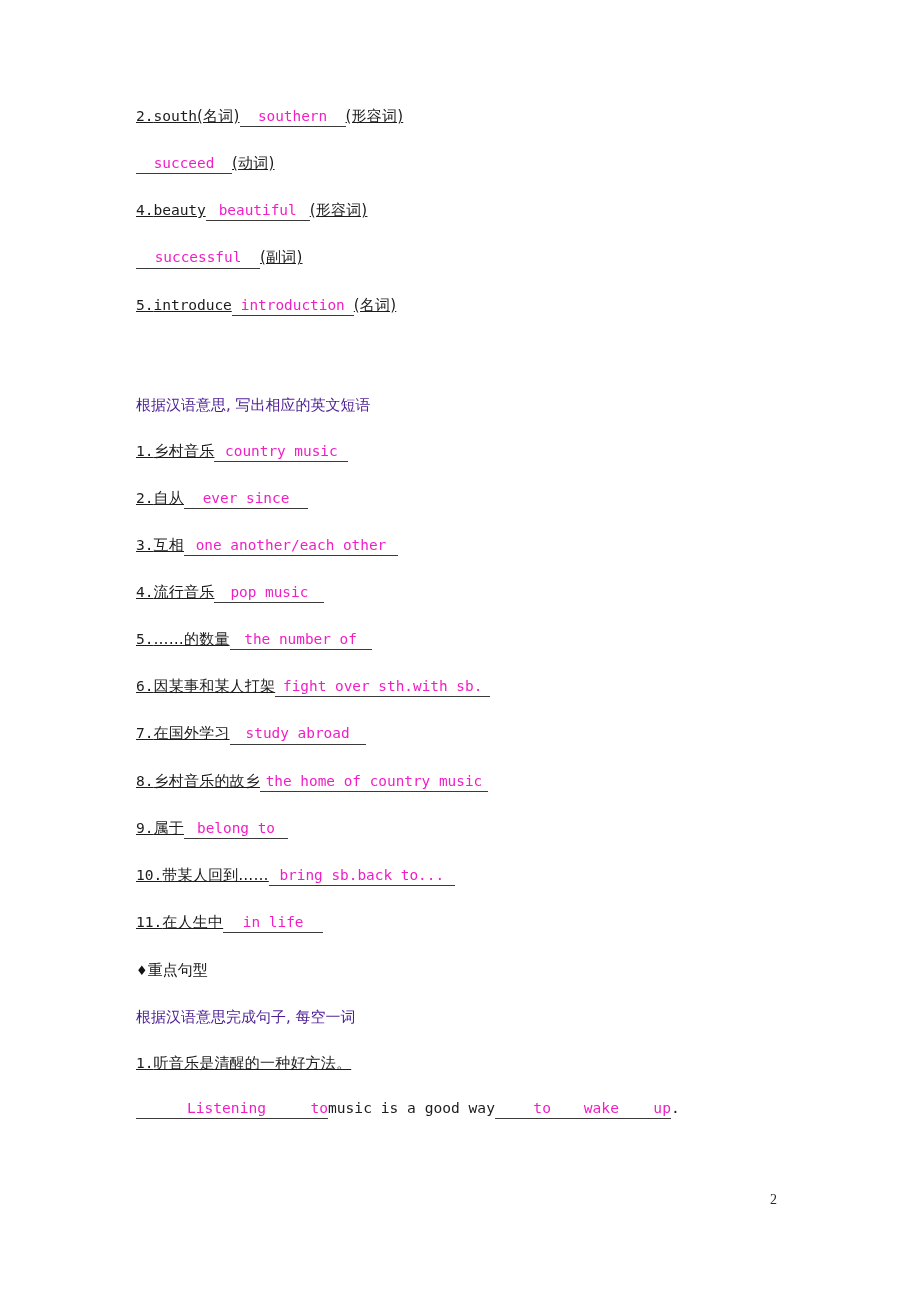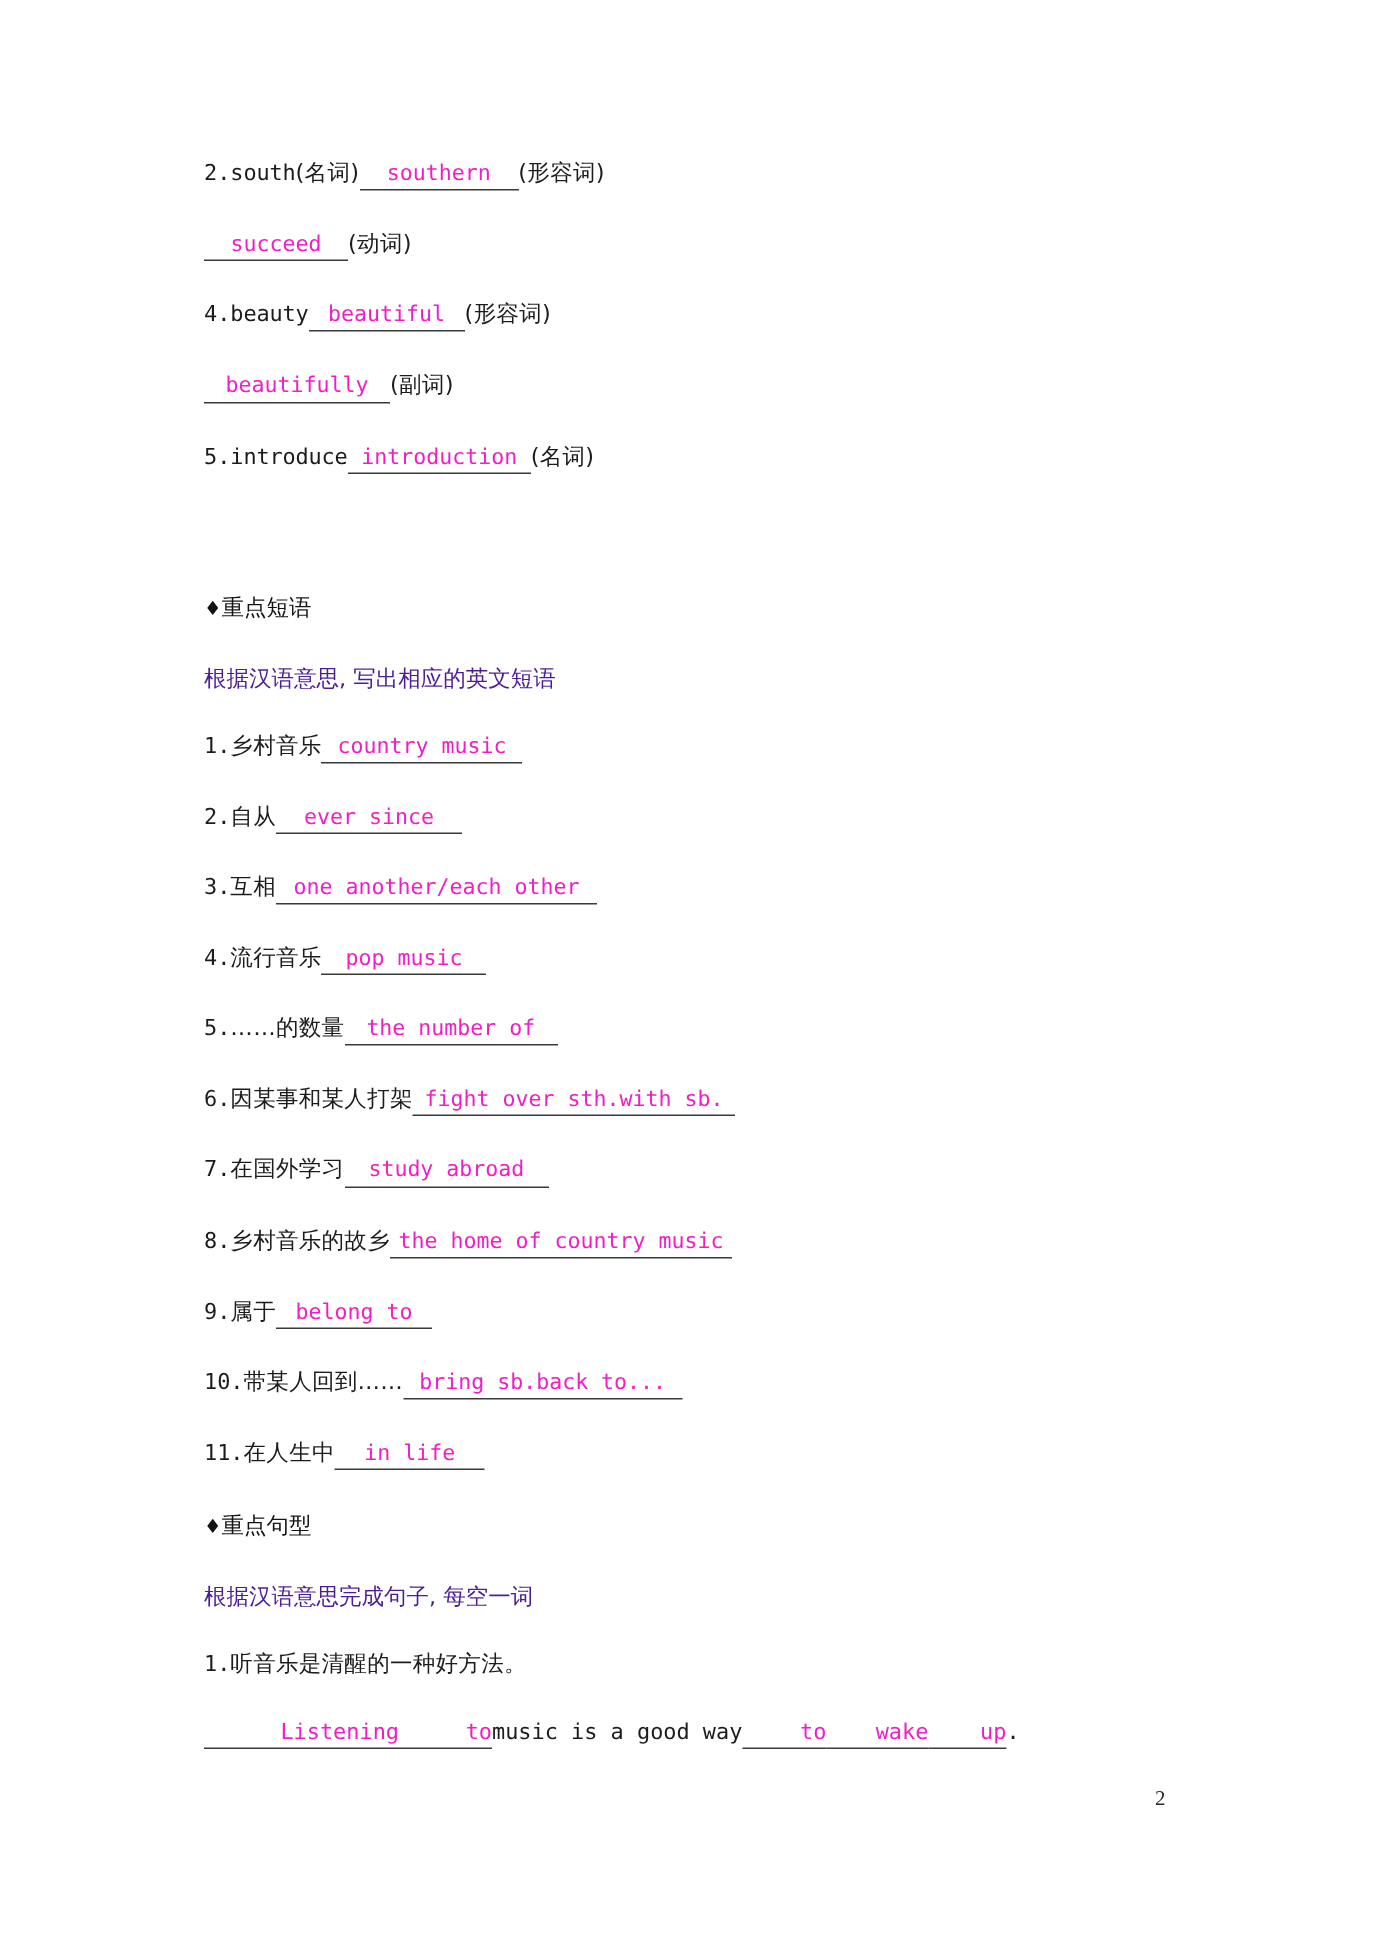--- a/index.html
+++ b/index.html
@@ -31,20 +31,21 @@
   }
 
   
   .line {
     display: block;
     white-space: nowrap;
     font-size: 15.5px;
     line-height: 1;
     margin-bottom: 28px;
     color: #1c1c1c;
+    text-decoration: underline;
   }
 
   .cn {
     font-family: "DejaVu Sans", "Liberation Sans", sans-serif;
     font-size: 15px;
     letter-spacing: 0.2px;
   }
 
   .en {
     font-family: "DejaVu Sans Mono", "Liberation Mono", monospace;
@@ -138,36 +139,33 @@
 
       <div class="line">
         <span class="ans" style="width:96px">succeed</span><span class="cn">(动词)</span>
       </div>
 
       <div class="line">
         <span class="num">4.</span><span class="en">beauty</span><span class="ans" style="width:104px">beautiful</span><span class="cn">(形容词)</span>
       </div>
 
       <div class="line">
-        <span class="ans" style="width:124px">beautifully</span><span class="cn">(副词)</span>
+        <span class="ans" style="width:124px">successful</span><span class="cn">(副词)</span>
       </div>
 
       <div class="line">
         <span class="num">5.</span><span class="en">introduce</span><span class="ans" style="width:122px">introduction</span><span class="cn">(名词)</span>
       </div>
 
     </div>
 
     <div class="gap-lg"></div>
 
     <div>
 
-      <div class="heading">
-        <span class="diamond">♦</span><span>重点短语</span>
-      </div>
 
       <div class="subheading">根据汉语意思, 写出相应的英文短语</div>
 
       <div class="line">
         <span class="num">1.</span><span class="cn">乡村音乐</span><span class="ans" style="width:134px">country music</span>
       </div>
 
       <div class="line">
         <span class="num">2.</span><span class="cn">自从</span><span class="ans" style="width:124px">ever since</span>
       </div>

